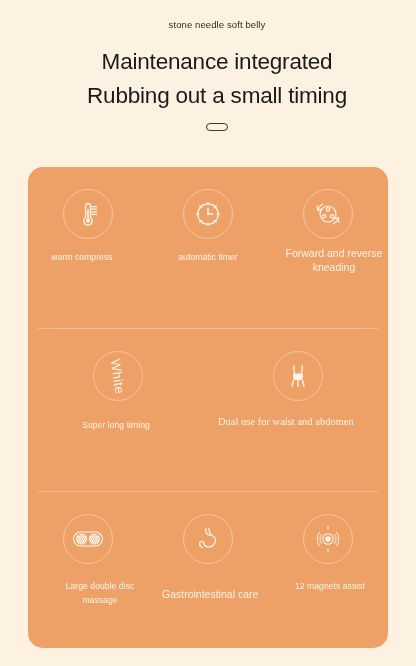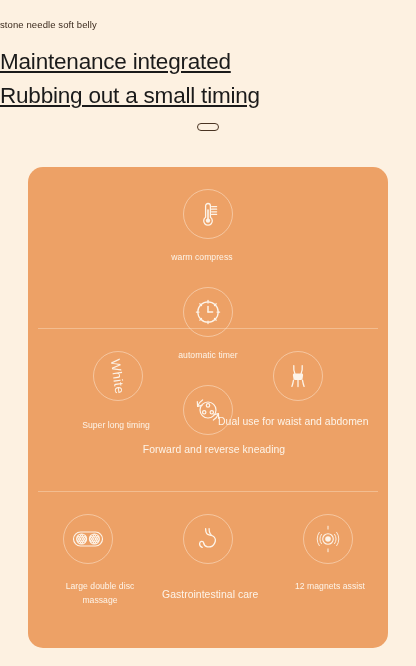--- a/index.html
+++ b/index.html
@@ -12,37 +12,38 @@
   body {
     background: #fdf1e1;
     font-family: "Liberation Sans", sans-serif;
     overflow: hidden;
     position: relative;
   }
 
   
   .header {
     padding-top: 18px;
+    text-align: center;
+    padding-left: 18px;
   }
 
   .eyebrow {
     font-size: 9.5px;
     color: #3b2a1d;
     letter-spacing: 0.1px;
     line-height: 1.4;
   }
 
   .headline {
     margin-top: 14px;
     font-size: 22.5px;
     color: #1b1b1b;
     font-weight: 400;
     line-height: 1.52;
     letter-spacing: -0.2px;
-    text-decoration: underline;
   }
 
   .headline-line {
     display: block;
   }
 
   .pill-wrap {
     margin-top: 9px;
     display: flex;
     justify-content: center;
@@ -67,21 +68,21 @@
     border-radius: 15px;
     overflow: hidden;
   }
 
   .feature-row {
     position: relative;
     display: flex;
     width: 100%;
   }
 
-  .feature-row.r1 { height: 162px; flex-direction: column; }
+  .feature-row.r1 { height: 162px; }
   .feature-row.r2 { height: 163px; }
   .feature-row.r3 { height: 156px; }
 
   .feature-row.r1::after,
   .feature-row.r2::after {
     content: "";
     position: absolute;
     left: 10px;
     right: 10px;
     bottom: 0;
@@ -126,20 +127,21 @@
   .feature-cell.c-timer  .feature-label { transform: translate(0px, 0); }
   .feature-cell.c-knead  .feature-label {
     text-align: center; font-size: 10.4px; line-height: 1.34;
     transform: translate(4px, -4px); padding-right: 0;
   }
 
   .feature-cell.c-white  .feature-label { transform: translate(-2px, 6px); }
   .feature-cell.c-dual   .feature-label {
     text-align: left; font-size: 10.4px; line-height: 1.34;
     transform: translate(6px, 2px);
+    font-family: Liberation Serif, serif;
   }
   .feature-cell.c-heat   .feature-label { transform: translate(4px, 6px); }
 
   .feature-cell.c-disc   .feature-label { transform: translate(-2px, 4px); margin-left: 28px; }
   .feature-cell.c-gastro .feature-label {
     text-align: left; font-size: 10.4px; line-height: 1.34;
     transform: translate(10px, 12px);
   }
   .feature-cell.c-magnet .feature-label { transform: translate(2px, 4px); }
 

